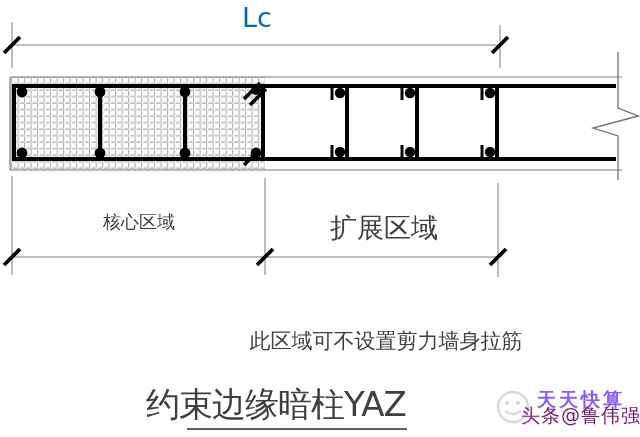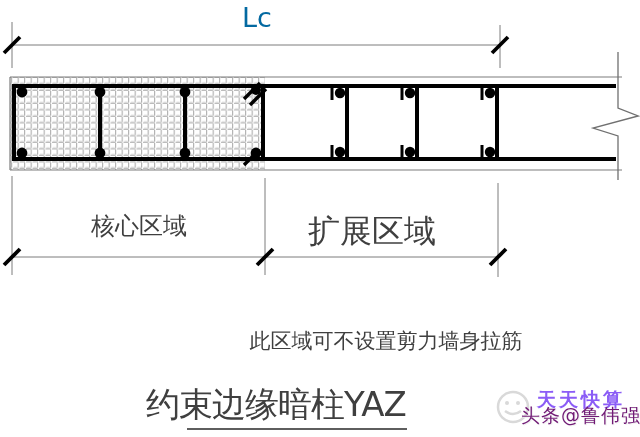--- a/index.html
+++ b/index.html
@@ -3,22 +3,22 @@
 <meta charset="utf-8">
 <style>
   html,body{margin:0;padding:0;background:#fff;}
   .stage{
     position:relative;width:640px;height:437px;background:#fff;overflow:hidden;
     font-family:"DejaVu Sans","Liberation Sans",sans-serif;
   }
   .stage svg.linework{position:absolute;left:0;top:0;}
   .txt{position:absolute;white-space:nowrap;color:#3f3f3f;}
   .dim-label{left:227px;top:2px;width:60px;text-align:center;font-size:27px;color:#0369a1;font-weight:400;}
-  .core-label{left:69px;top:210px;width:140px;text-align:center;font-size:24px;}
-  .ext-label{left:302px;top:210px;width:140px;text-align:center;font-size:32px;}
+  .core-label{left:69px;top:210px;width:140px;text-align:center;font-size:18px;}
+  .ext-label{left:314px;top:210px;width:140px;text-align:center;font-size:27px;}
   .note1{left:236px;top:281px;width:300px;text-align:center;font-size:21px;margin-top:46px;}
   .note2{left:230px;top:311px;width:300px;text-align:center;font-size:22px;letter-spacing:2px;}
   .title{left:146px;top:382px;width:300px;font-size:34px;letter-spacing:-1px;}
   .title-underline{position:absolute;left:187px;top:428px;width:220px;height:2px;background:#5e5e5e;}
   .wm-brand{left:537px;top:387px;font-size:19px;font-weight:bold;letter-spacing:3px;color:#8b5cf6;}
   .wm-credit{left:521px;top:403px;font-size:19px;font-weight:normal;letter-spacing:1px;color:#701a75;text-shadow:1px 1px 0 #f2f2f2;}
   .wm-smiley{position:absolute;left:494px;top:389px;}
 </style>
 </head>
 <body>

